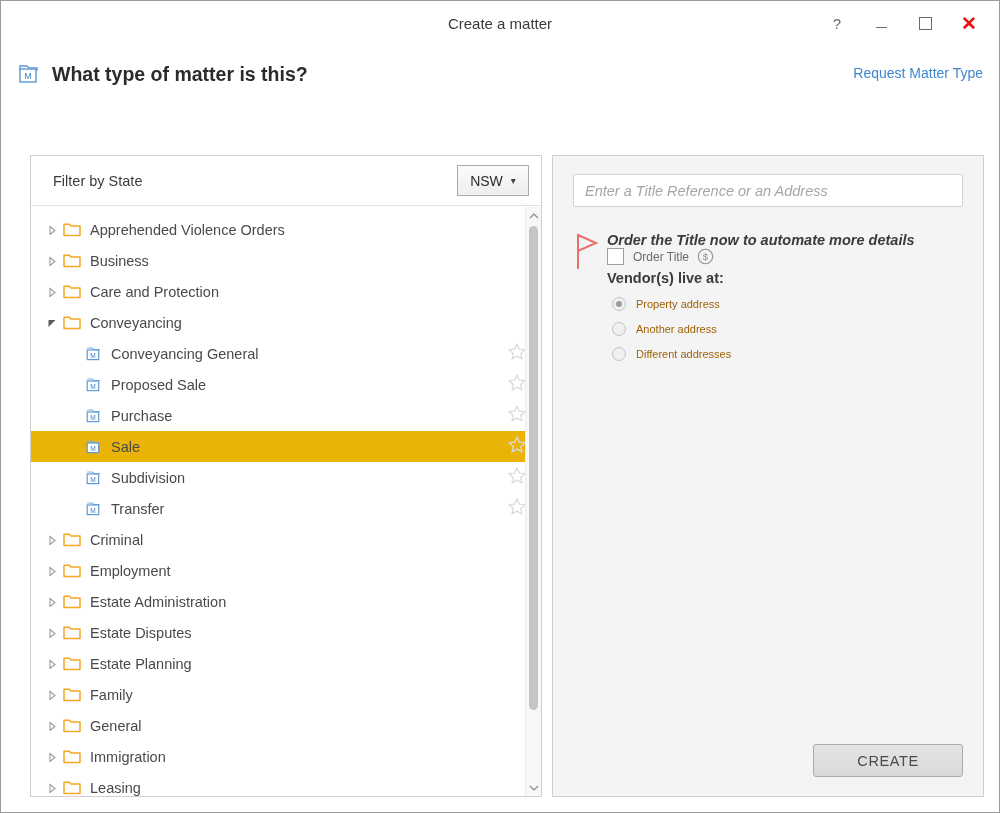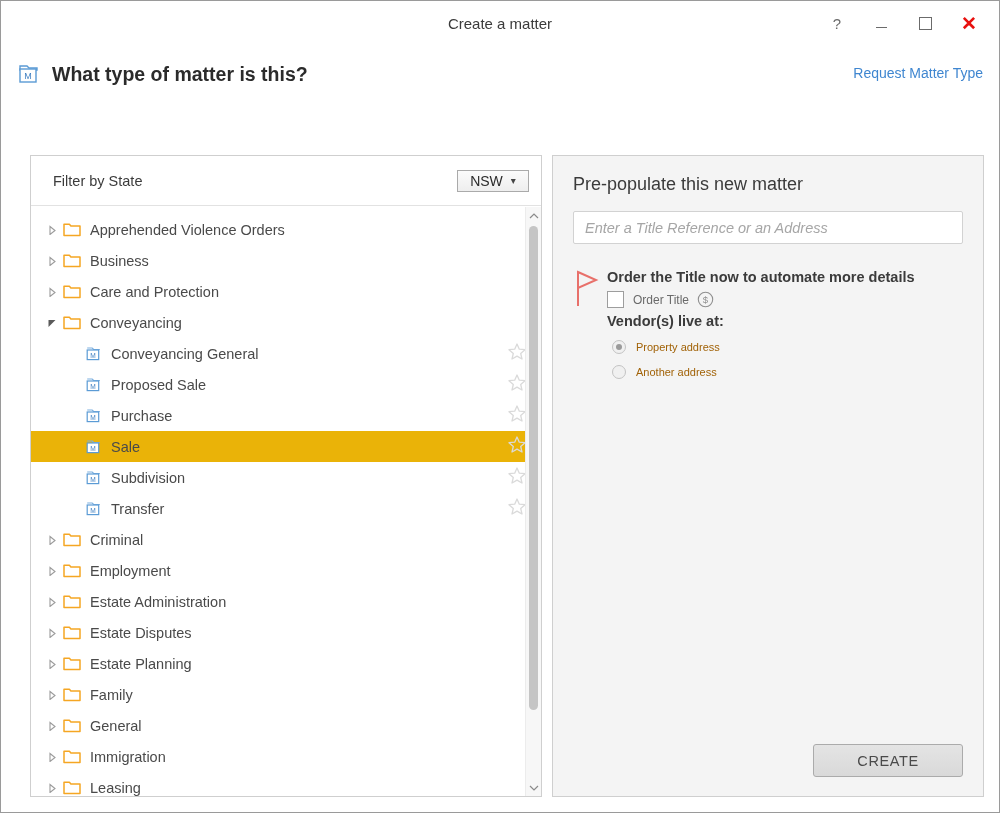--- a/index.html
+++ b/index.html
@@ -134,21 +134,21 @@
   #filterbar {
     height: 50px;
     border-bottom: 1px solid #e2e2e2;
     display: flex;
     align-items: center;
     padding: 0 12px 0 22px;
     flex: 0 0 auto;
   }
   #filterlabel { font-size: 14.5px; color: #3b3b3b; flex: 1; }
   #statesel {
-    width: 72px; height: 22px;
+    width: 72px; height: 31px;
     border: 1px solid #aaa;
     background: linear-gradient(#fbfbfb,#eeeeee);
     font-size: 14px; color: #2b2b2b;
     display: flex; align-items: center; justify-content: center;
     gap: 8px;
     cursor: default;
   }
   #statesel .chev { font-size: 10px; color: #444; }
 
   #treewrap {
@@ -247,21 +247,21 @@
     margin-top: 22px;
     display: flex;
     align-items: flex-start;
   }
   .flag-icon { width: 28px; height: 42px; flex: 0 0 28px; margin-right: 6px; margin-top: 2px; }
   .orderbody { flex: 1; padding-top: 3px; }
   .order-head {
     font-size: 14.5px;
     font-weight: bold;
     color: #3b3b3b;
-    margin-bottom: 6px;
+    font-style: italic;
   }
   .cbrow { display: flex; align-items: center; margin-bottom: 5px; }
   .cbox {
     width: 17px; height: 17px;
     border: 1px solid #9d9d9d;
     background: #fff;
     margin-right: 9px;
     flex: 0 0 17px;
   }
   .cblabel { font-size: 12px; color: #6a6a6a; margin-right: 8px; }
@@ -575,21 +575,20 @@
         </div>
         <div class="sbtn down">
           <svg viewBox="0 0 10 6" width="10" height="6">
               <path d="M1 1 L5 5 L9 1" fill="none" stroke="#8b8b8b" stroke-width="1.2"></path>
             </svg>
         </div>
       </div>
     </div>
 
     <div id="rightpanel">
-      <h2 id="prepop-title">Pre-populate this new matter</h2>
 
       <input id="titleref" type="text" placeholder="Enter a Title Reference or an Address" style="">
 
       <div id="orderblock">
         <span class="flag-icon">
           <svg viewBox="0 0 28 42" width="28" height="42">
             <path d="M5 4 L5 38" stroke="#e8706a" stroke-width="2" fill="none"></path>
             <path d="M5 4 L23 12 L5 20 Z" stroke="#e8706a" stroke-width="2" fill="none" stroke-linejoin="miter"></path>
           </svg>
         </span>
@@ -610,19 +609,23 @@
           <div class="vendor-head">Vendor(s) live at:</div>
 
           <div class="radiorow">
             <span class="radio checked"></span>
             <span class="radiolabel">Property address</span>
           </div>
           <div class="radiorow">
             <span class="radio"></span>
             <span class="radiolabel">Another address</span>
           </div>
+          <div class="radiorow">
+            <span class="radio"></span>
+            <span class="radiolabel">Different addresses</span>
+          </div>
         </div>
       </div>
 
       <div id="createbtn">CREATE</div>
     </div>
   </div>
 </div>
 
 </body></html>

